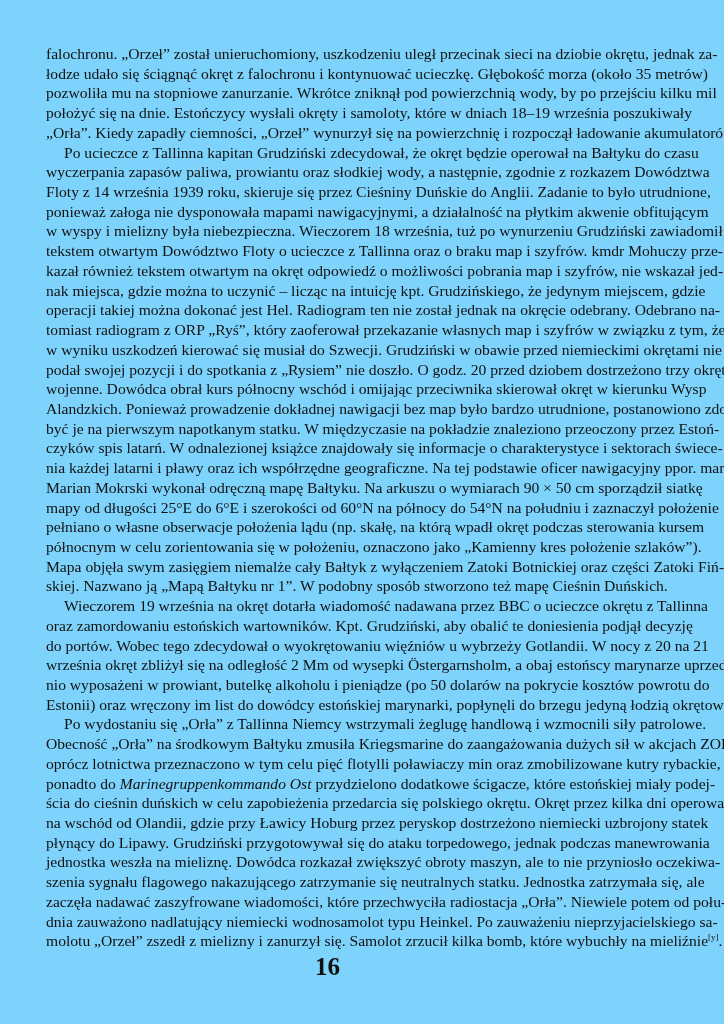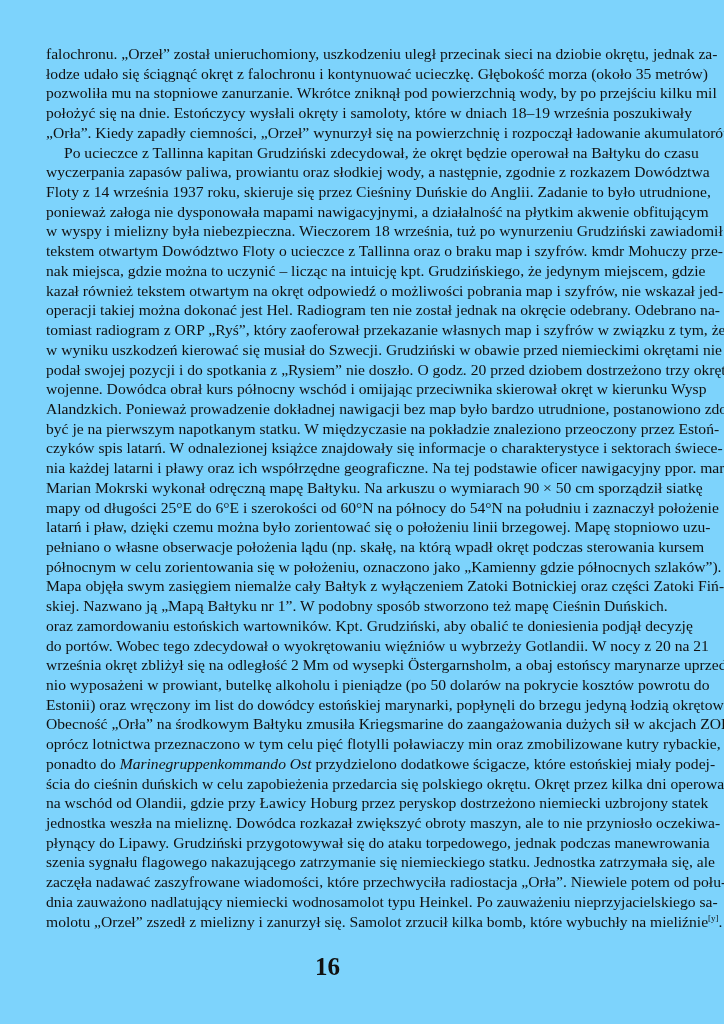--- a/index.html
+++ b/index.html
@@ -31,53 +31,54 @@
 
 <div class="page">
   <div class="text-block" id="text-block">
       <span class="line"><span>falochronu. „Orzeł” został unieruchomiony, uszkodzeniu uległ przecinak sieci na dziobie okrętu, jednak za-</span></span>
       <span class="line"><span>łodze udało się ściągnąć okręt z falochronu i kontynuować ucieczkę. Głębokość morza (około 35 metrów)</span></span>
       <span class="line"><span>pozwoliła mu na stopniowe zanurzanie. Wkrótce zniknął pod powierzchnią wody, by po przejściu kilku mil</span></span>
       <span class="line"><span>położyć się na dnie. Estończycy wysłali okręty i samoloty, które w dniach 18–19 września poszukiwały</span></span>
       <span class="line last"><span>„Orła”. Kiedy zapadły ciemności, „Orzeł” wynurzył się na powierzchnię i rozpoczął ładowanie akumulatorów</span></span>
       <span class="line indent"><span>Po ucieczce z Tallinna kapitan Grudziński zdecydował, że okręt będzie operował na Bałtyku do czasu</span></span>
       <span class="line"><span>wyczerpania zapasów paliwa, prowiantu oraz słodkiej wody, a następnie, zgodnie z rozkazem Dowództwa</span></span>
-      <span class="line"><span>Floty z 14 września 1937 roku, skieruje się przez Cieśniny Duńskie do Anglii. Zadanie to było utrudnione,</span></span>
+      <span class="line"><span>Floty z 14 września 1939 roku, skieruje się przez Cieśniny Duńskie do Anglii. Zadanie to było utrudnione,</span></span>
       <span class="line"><span>ponieważ załoga nie dysponowała mapami nawigacyjnymi, a działalność na płytkim akwenie obfitującym</span></span>
       <span class="line"><span>w wyspy i mielizny była niebezpieczna. Wieczorem 18 września, tuż po wynurzeniu Grudziński zawiadomił</span></span>
       <span class="line"><span>tekstem otwartym Dowództwo Floty o ucieczce z Tallinna oraz o braku map i szyfrów. kmdr Mohuczy prze-</span></span>
+      <span class="line"><span>kazał również tekstem otwartym na okręt odpowiedź o możliwości pobrania map i szyfrów, nie wskazał jed-</span></span>
       <span class="line"><span>nak miejsca, gdzie można to uczynić – licząc na intuicję kpt. Grudzińskiego, że jedynym miejscem, gdzie</span></span>
-      <span class="line"><span>kazał również tekstem otwartym na okręt odpowiedź o możliwości pobrania map i szyfrów, nie wskazał jed-</span></span>
       <span class="line"><span>operacji takiej można dokonać jest Hel. Radiogram ten nie został jednak na okręcie odebrany. Odebrano na-</span></span>
       <span class="line"><span>tomiast radiogram z ORP „Ryś”, który zaoferował przekazanie własnych map i szyfrów w związku z tym, że</span></span>
       <span class="line"><span>w wyniku uszkodzeń kierować się musiał do Szwecji. Grudziński w obawie przed niemieckimi okrętami nie</span></span>
       <span class="line"><span>podał swojej pozycji i do spotkania z „Rysiem” nie doszło. O godz. 20 przed dziobem dostrzeżono trzy okręty</span></span>
       <span class="line"><span>wojenne. Dowódca obrał kurs północny wschód i omijając przeciwnika skierował okręt w kierunku Wysp</span></span>
       <span class="line"><span>Alandzkich. Ponieważ prowadzenie dokładnej nawigacji bez map było bardzo utrudnione, postanowiono zdo-</span></span>
       <span class="line"><span>być je na pierwszym napotkanym statku. W międzyczasie na pokładzie znaleziono przeoczony przez Estoń-</span></span>
       <span class="line"><span>czyków spis latarń. W odnalezionej książce znajdowały się informacje o charakterystyce i sektorach świece-</span></span>
       <span class="line"><span>nia każdej latarni i pławy oraz ich współrzędne geograficzne. Na tej podstawie oficer nawigacyjny ppor. mar.</span></span>
       <span class="line"><span>Marian Mokrski wykonał odręczną mapę Bałtyku. Na arkuszu o wymiarach 90 × 50 cm sporządził siatkę</span></span>
       <span class="line"><span>mapy od długości 25°E do 6°E i szerokości od 60°N na północy do 54°N na południu i zaznaczył położenie</span></span>
-      <span class="line"><span>latarń i pław, dzięki czemu można było zorientować się o położeniu linii brzegowej. Mapę stopniowo uzu-</span></span>
       <span class="line"><span>pełniano o własne obserwacje położenia lądu (np. skałę, na którą wpadł okręt podczas sterowania kursem</span></span>
-      <span class="line"><span>północnym w celu zorientowania się w położeniu, oznaczono jako „Kamienny gdzie północnych szlaków”).</span></span>
+      <span class="line"><span>północnym w celu zorientowania się w położeniu, oznaczono jako „Kamienny kres położenie szlaków”).</span></span>
       <span class="line"><span>Mapa objęła swym zasięgiem niemalże cały Bałtyk z wyłączeniem Zatoki Botnickiej oraz części Zatoki Fiń-</span></span>
       <span class="line last"><span>skiej. Nazwano ją „Mapą Bałtyku nr 1”. W podobny sposób stworzono też mapę Cieśnin Duńskich.</span></span>
+      <span class="line indent"><span>Wieczorem 19 września na okręt dotarła wiadomość nadawana przez BBC o ucieczce okrętu z Tallinna</span></span>
       <span class="line"><span>oraz zamordowaniu estońskich wartowników. Kpt. Grudziński, aby obalić te doniesienia podjął decyzję</span></span>
       <span class="line"><span>do portów. Wobec tego zdecydował o wyokrętowaniu więźniów u wybrzeży Gotlandii. W nocy z 20 na 21</span></span>
       <span class="line"><span>września okręt zbliżył się na odległość 2 Mm od wysepki Östergarnsholm, a obaj estońscy marynarze uprzed-</span></span>
       <span class="line"><span>nio wyposażeni w prowiant, butelkę alkoholu i pieniądze (po 50 dolarów na pokrycie kosztów powrotu do</span></span>
       <span class="line"><span>Estonii) oraz wręczony im list do dowódcy estońskiej marynarki, popłynęli do brzegu jedyną łodzią okrętową.</span></span>
+      <span class="line indent"><span>Po wydostaniu się „Orła” z Tallinna Niemcy wstrzymali żeglugę handlową i wzmocnili siły patrolowe.</span></span>
       <span class="line"><span>Obecność „Orła” na środkowym Bałtyku zmusiła Kriegsmarine do zaangażowania dużych sił w akcjach ZOP:</span></span>
       <span class="line"><span>oprócz lotnictwa przeznaczono w tym celu pięć flotylli poławiaczy min oraz zmobilizowane kutry rybackie,</span></span>
       <span class="line"><span>ponadto do </span><span class="it">Marinegruppenkommando Ost</span><span> przydzielono dodatkowe ścigacze, które estońskiej miały podej-</span></span>
       <span class="line"><span>ścia do cieśnin duńskich w celu zapobieżenia przedarcia się polskiego okrętu. Okręt przez kilka dni operował</span></span>
       <span class="line"><span>na wschód od Olandii, gdzie przy Ławicy Hoburg przez peryskop dostrzeżono niemiecki uzbrojony statek</span></span>
+      <span class="line"><span>płynący do Lipawy. Grudziński przygotowywał się do ataku torpedowego, jednak podczas manewrowania</span></span>
       <span class="line"><span>jednostka weszła na mieliznę. Dowódca rozkazał zwiększyć obroty maszyn, ale to nie przyniosło oczekiwa-</span></span>
-      <span class="line"><span>płynący do Lipawy. Grudziński przygotowywał się do ataku torpedowego, jednak podczas manewrowania</span></span>
-      <span class="line"><span>szenia sygnału flagowego nakazującego zatrzymanie się niemieckiego statku. Jednostka zatrzymała się, ale</span></span>
+      <span class="line"><span>szenia sygnału flagowego nakazującego zatrzymanie się neutralnych statku. Jednostka zatrzymała się, ale</span></span>
       <span class="line"><span>zaczęła nadawać zaszyfrowane wiadomości, które przechwyciła radiostacja „Orła”. Niewiele potem od połu-</span></span>
       <span class="line"><span>dnia zauważono nadlatujący niemiecki wodnosamolot typu Heinkel. Po zauważeniu nieprzyjacielskiego sa-</span></span>
       <span class="line"><span>molotu „Orzeł” zszedł z mielizny i zanurzył się. Samolot zrzucił kilka bomb, które wybuchły na mieliźnie</span><sup>[y]</sup><span>.</span></span>
     </div>
   <div class="page-number">16</div>
 </div>
 
 </body></html>

